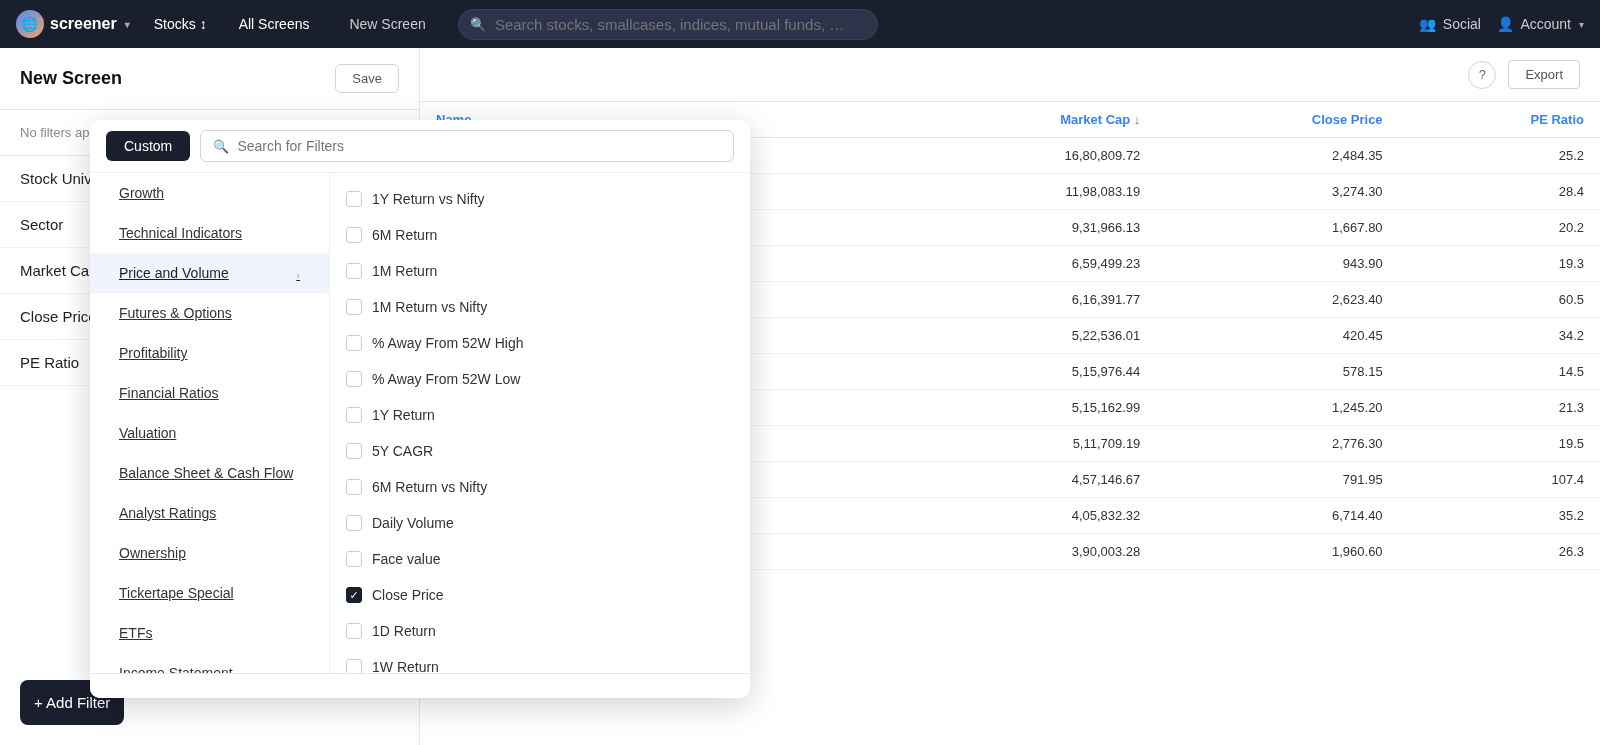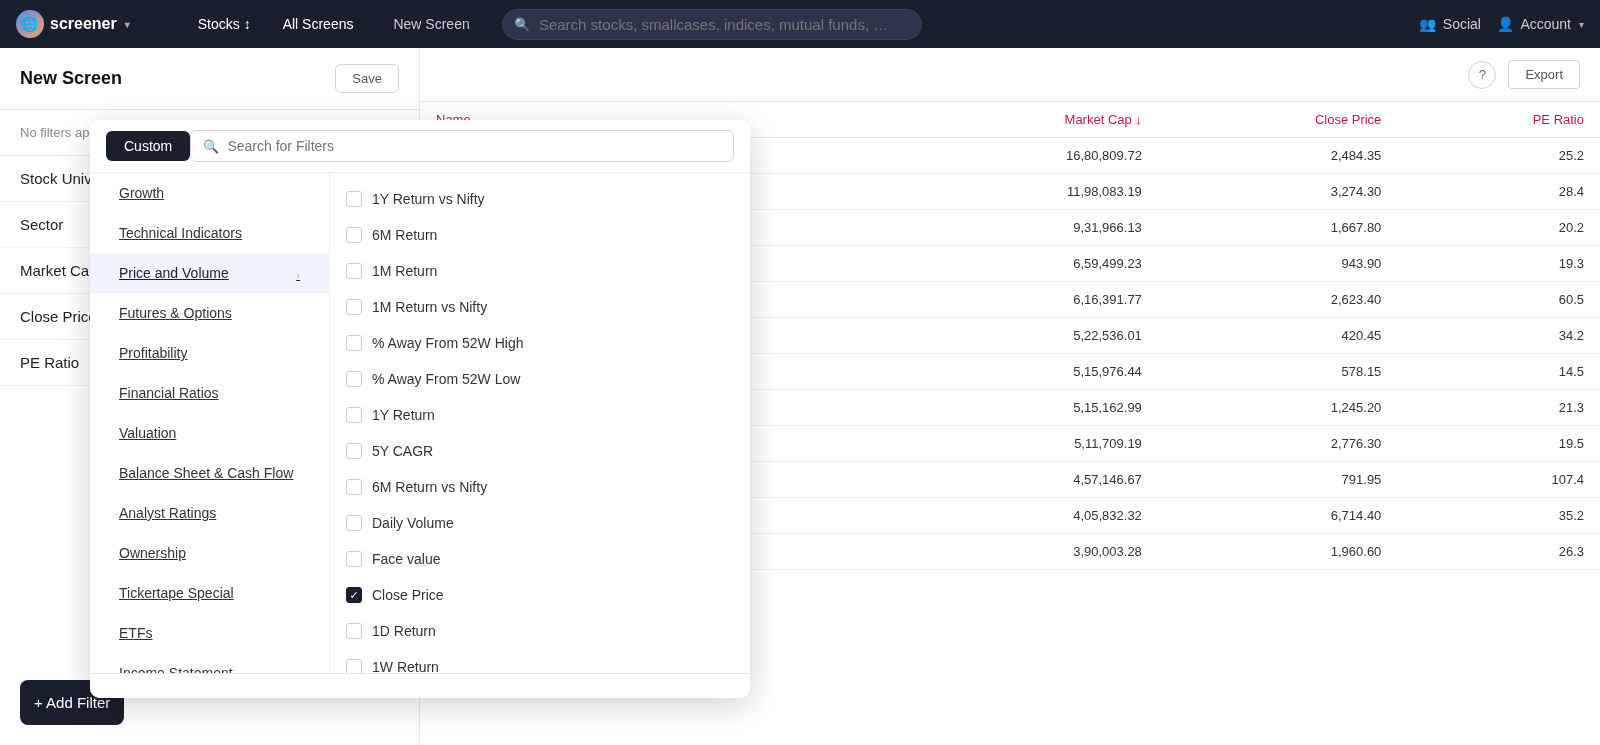--- a/index.html
+++ b/index.html
@@ -37,21 +37,20 @@
     .nav-dropdown-icon {
       color: #aaa;
       font-size: 10px;
       margin-left: 2px;
     }
     .nav-stocks {
       color: #fff;
       font-size: 14px;
       display: flex;
       gap: 4px;
-      margin-left: 44px;
     }
     .nav-link {
       color: #ccc;
       font-size: 14px;
       text-decoration: none;
       padding: 4px 8px;
     }
     .nav-link.active {
       color: #fff;
     }
@@ -257,22 +256,22 @@
       flex: 1;
     }
     table {
       width: 100%;
       border-collapse: collapse;
       font-size: 13px;
     }
     thead th {
       padding: 10px 16px;
       text-align: right;
-      color: #be185d;
-      font-weight: 400;
+      color: #3b82f6;
+      font-weight: 700;
       border-bottom: 1px solid #e5e7eb;
       white-space: nowrap;
     }
     thead th:first-child {
       text-align: left;
     }
     tbody td {
       padding: 10px 16px;
       text-align: right;
       color: #333;
@@ -309,20 +308,21 @@
     }
     .panel-subtitle {
       font-size: 13px;
       color: #888;
       margin-top: 2px;
     }
     .panel-toolbar {
       padding: 10px 16px;
       display: flex;
       align-items: center;
+      gap: 10px;
       border-bottom: 1px solid #f0f0f0;
     }
     .custom-btn {
       padding: 7px 18px;
       background: #1a1f2e;
       color: #fff;
       border: none;
       border-radius: 6px;
       font-size: 14px;
       cursor: pointer;

